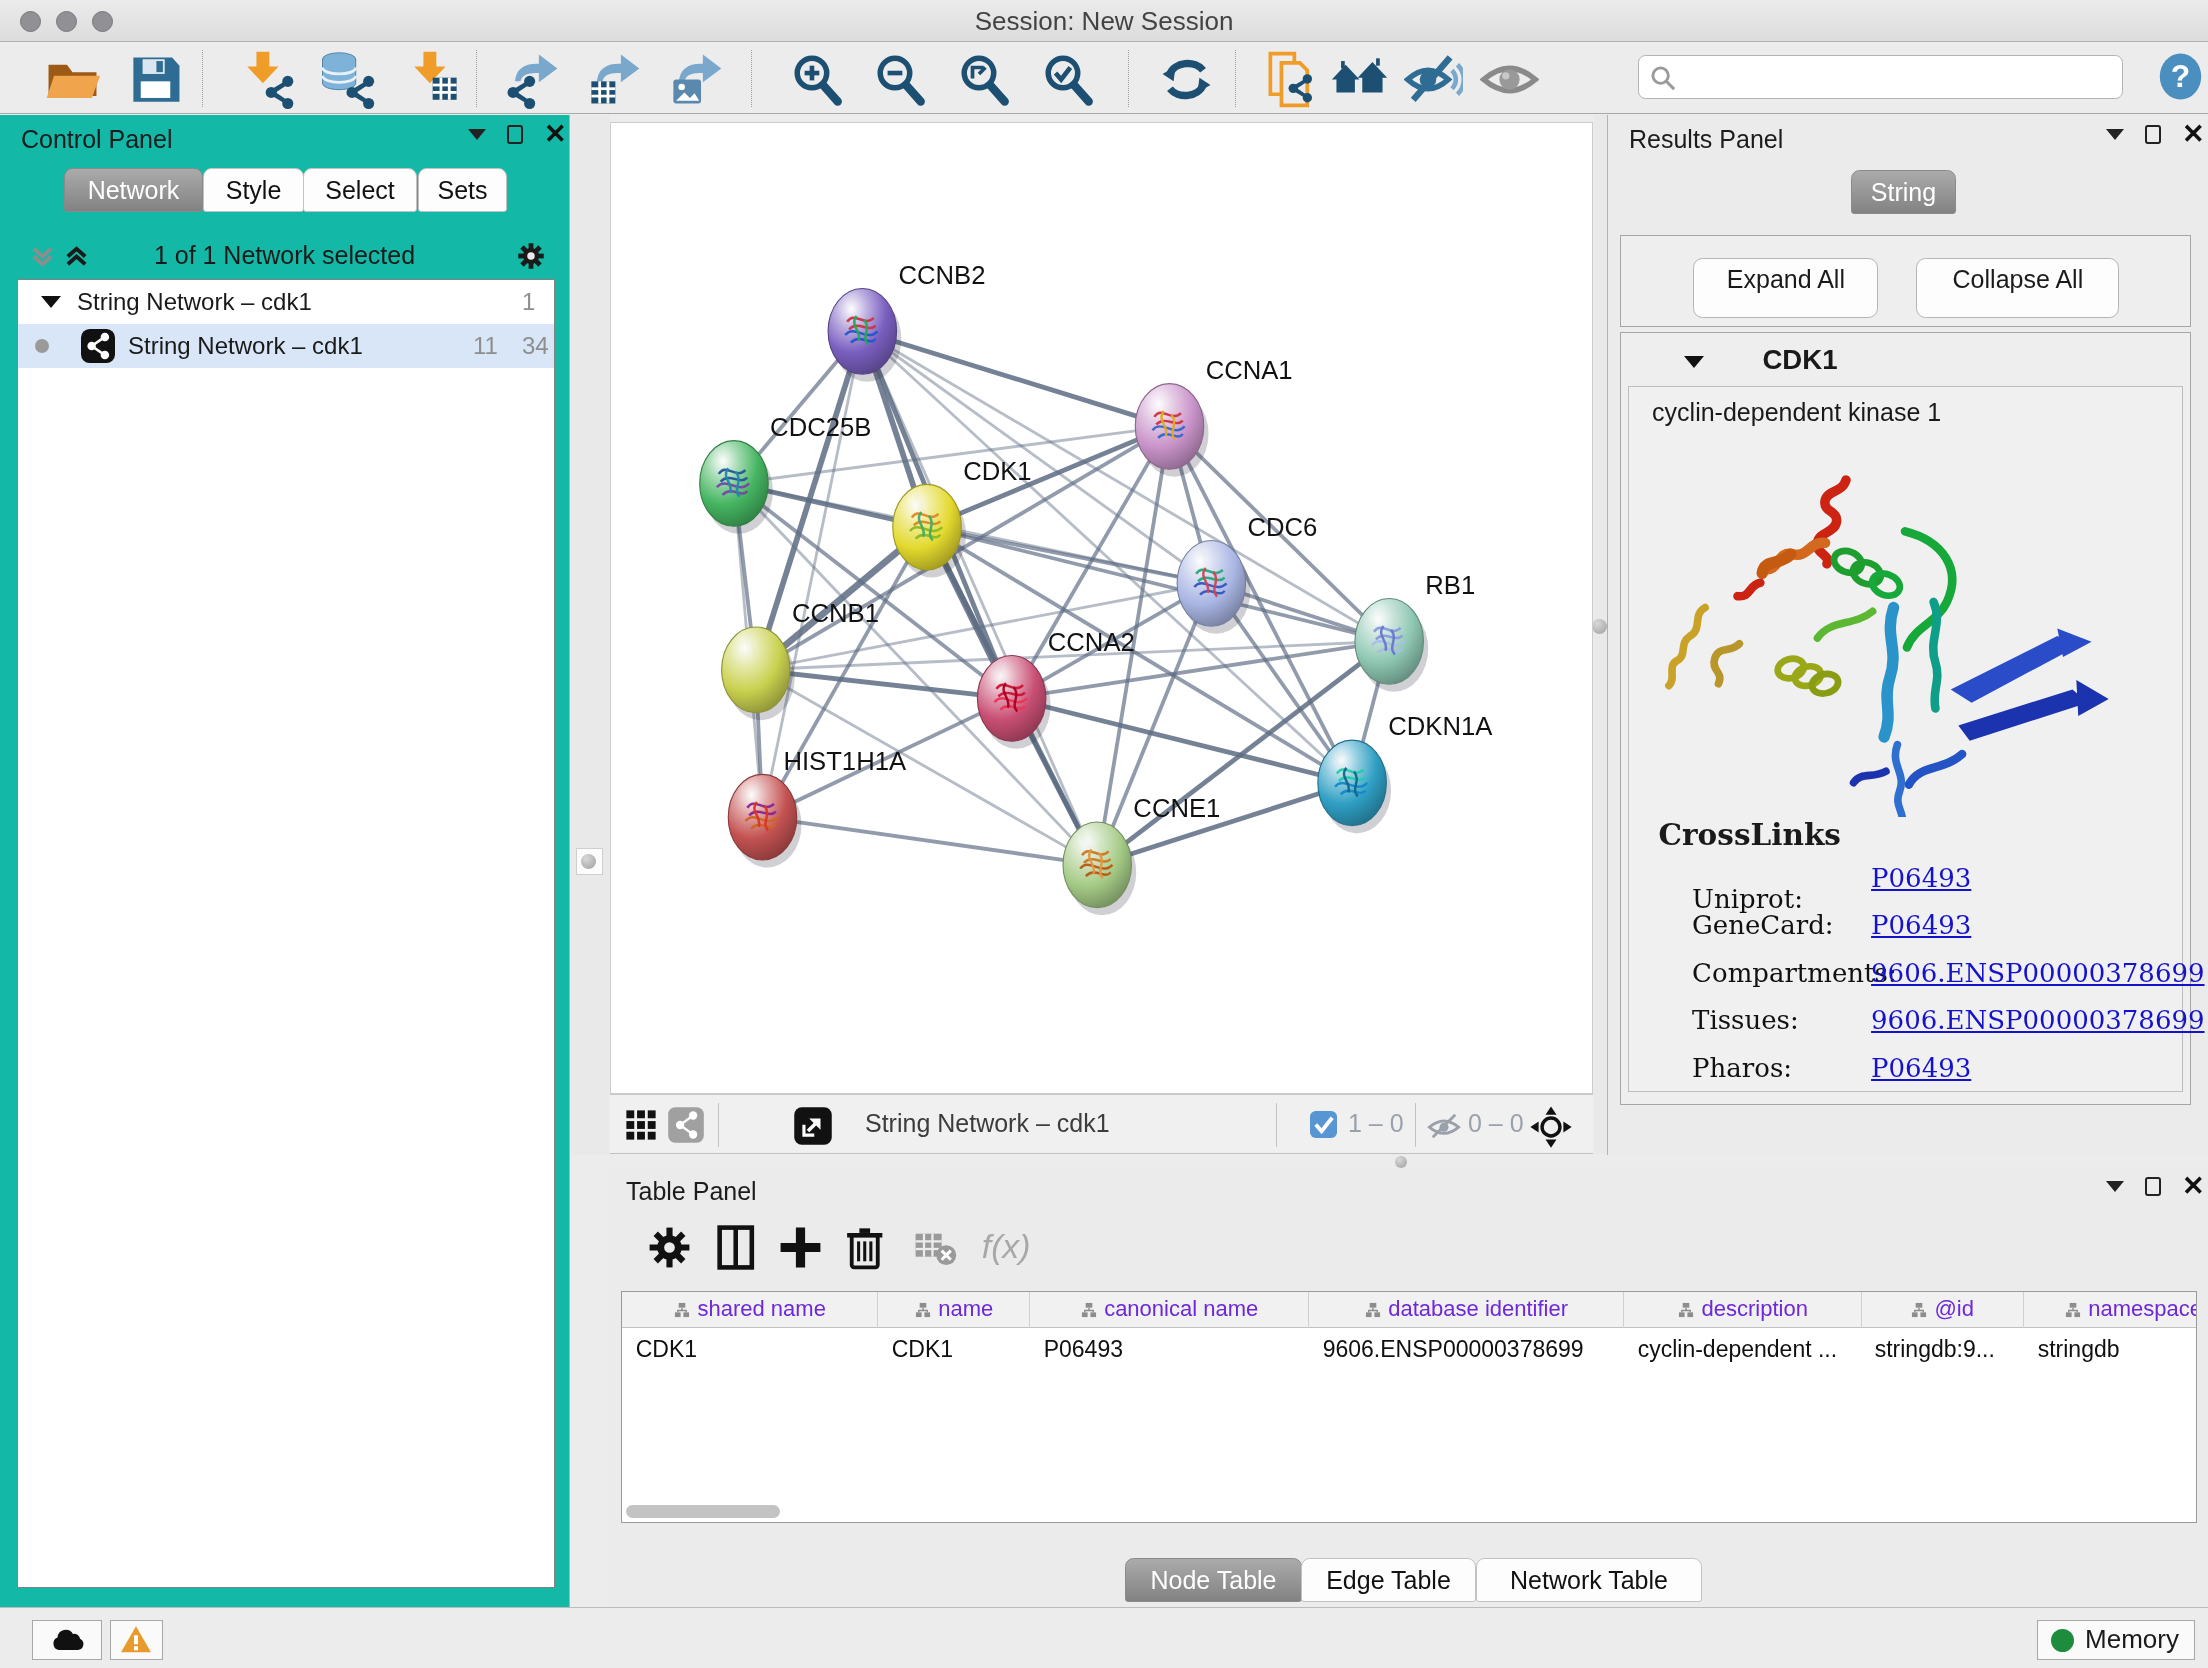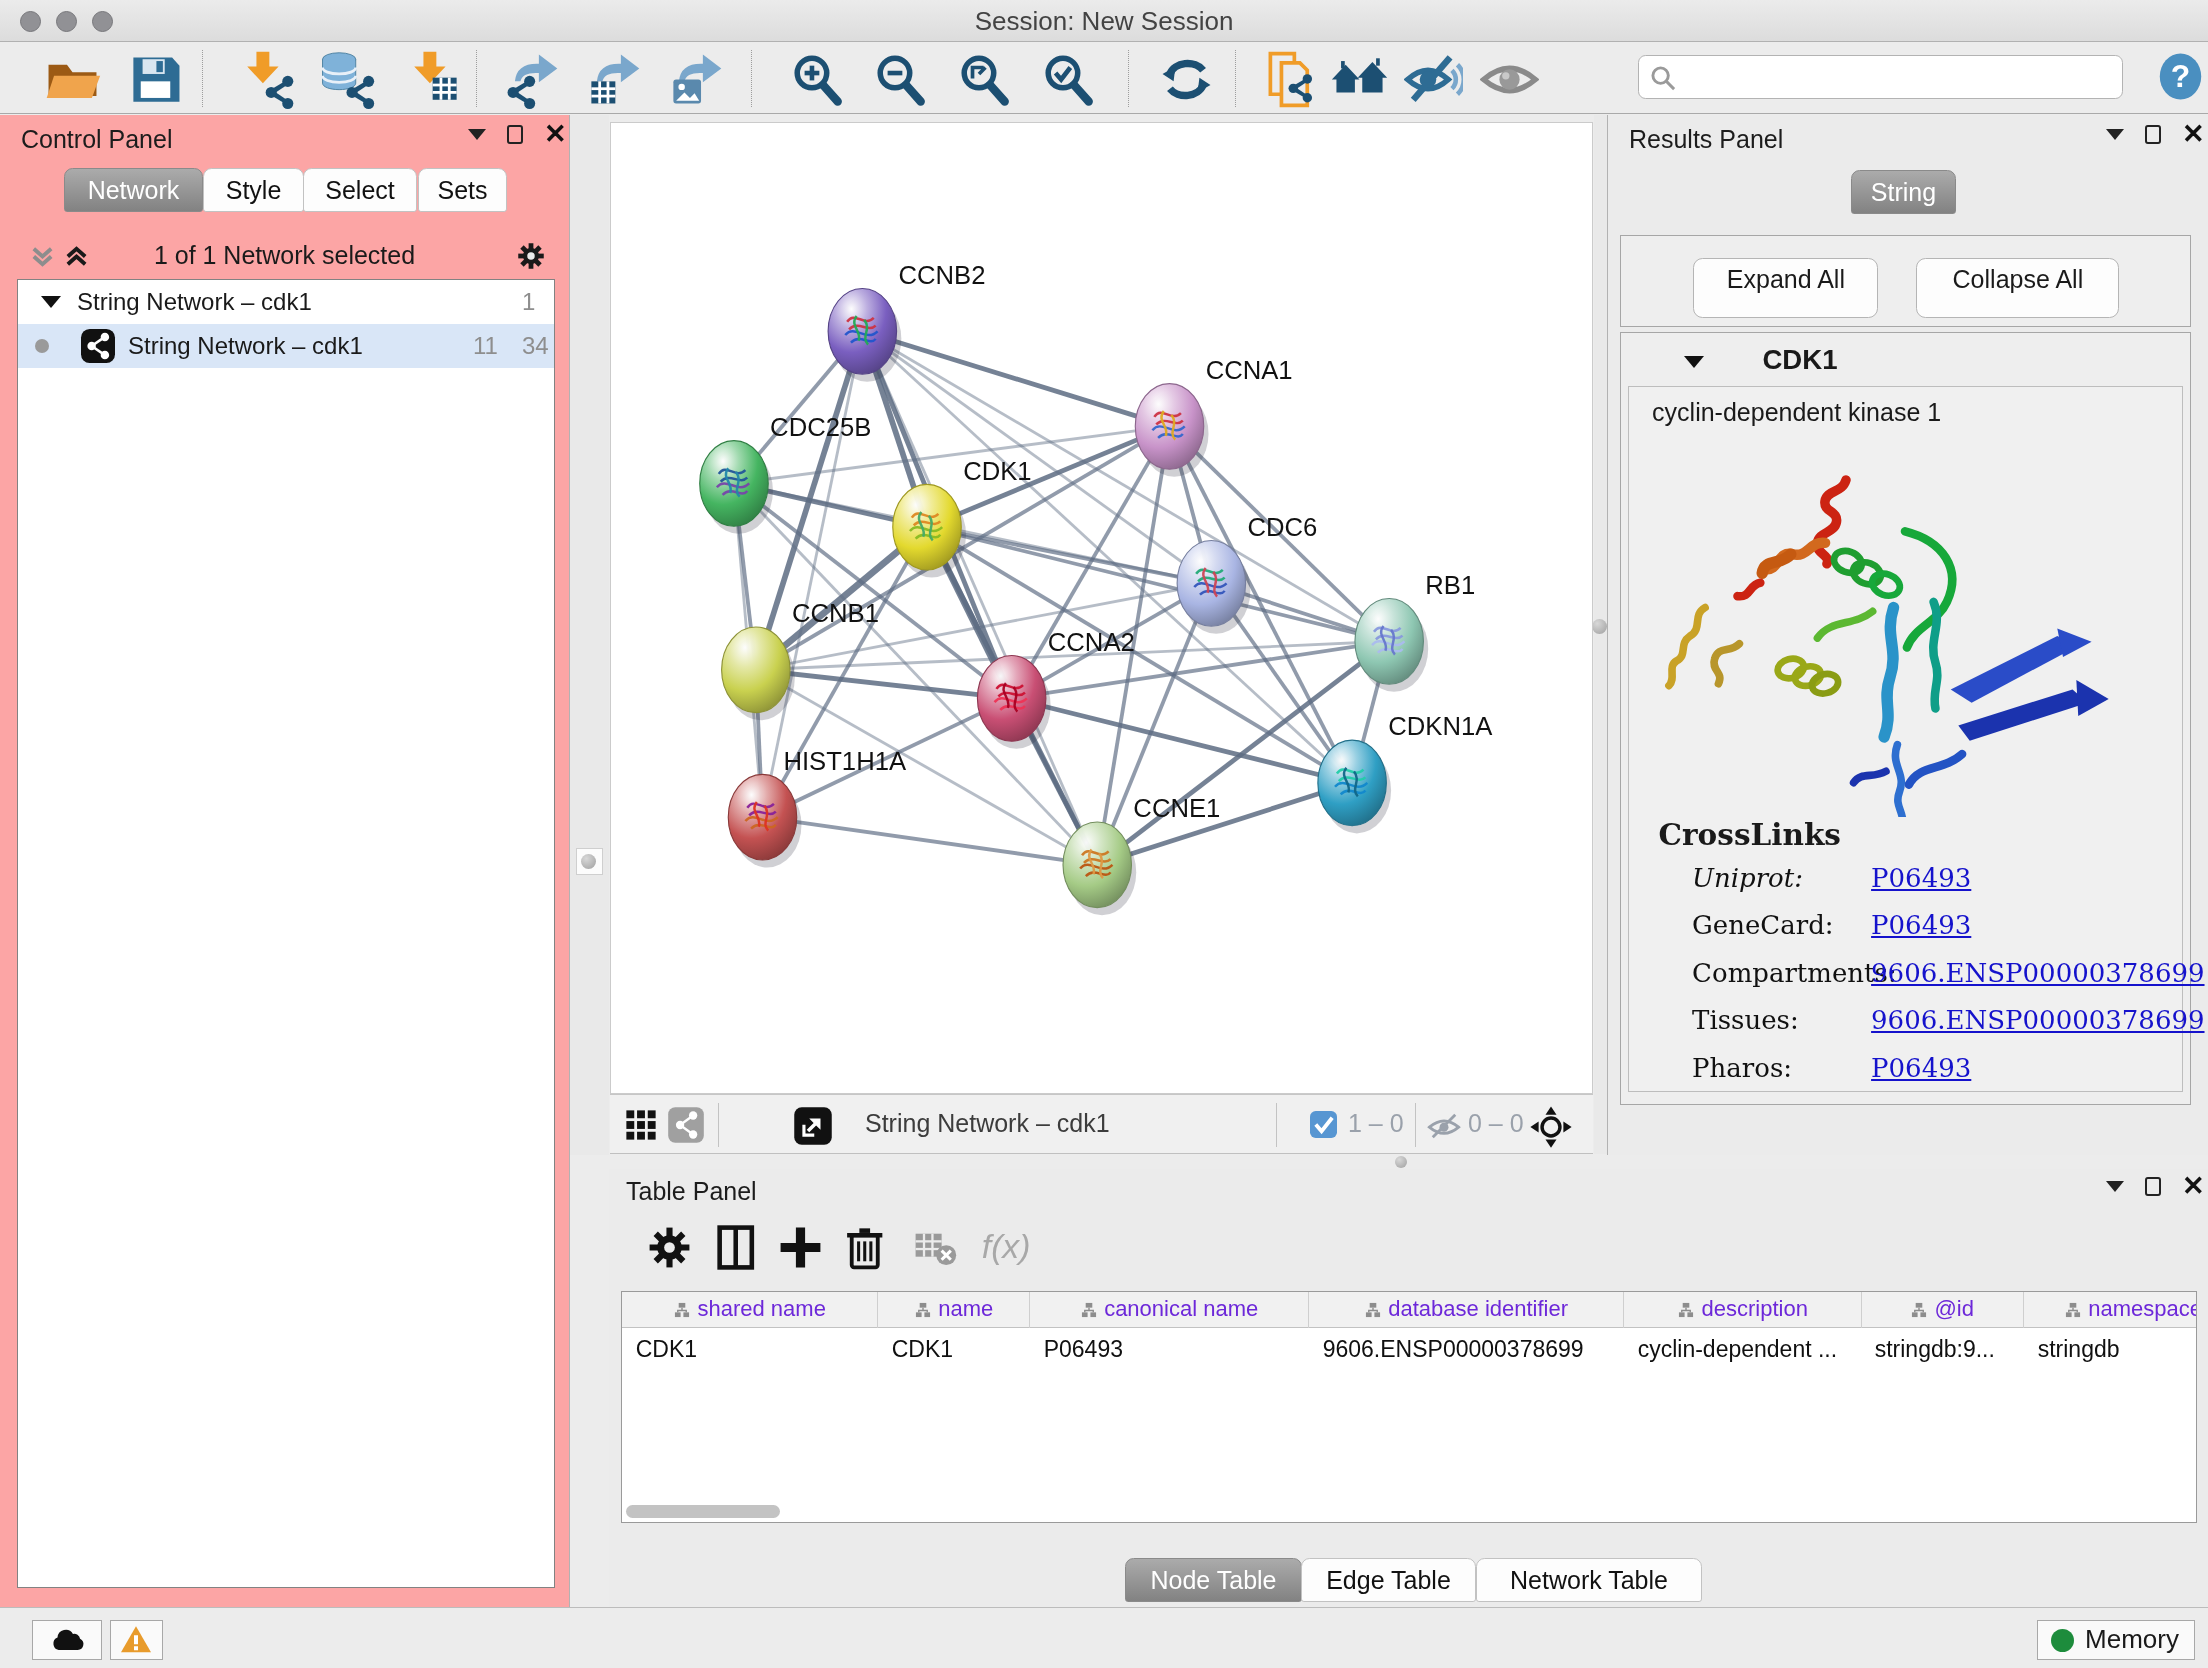--- a/index.html
+++ b/index.html
@@ -29,21 +29,21 @@
   .panel-title{font-size:25px;color:#1c1c1c;}
   .phicons{position:absolute;top:9.5px;display:flex;gap:21px;align-items:center;}
   .caret-d{width:0;height:0;border-left:9.5px solid transparent;border-right:9.5px solid transparent;
     border-top:11.4px solid #222;}
   .floatbox{width:16px;height:19px;border:2.9px solid #222;border-radius:2.9px;}
   .closex{font-size:27px;font-weight:bold;color:#111;line-height:19px;}
   .tab{position:absolute;height:44px;line-height:42px;text-align:center;font-size:25px;
     background:#fdfdfd;border:1px solid #c2c2c2;border-radius:8.6px 8.6px 2.9px 2.9px;color:#111;cursor:pointer;}
   .tab.sel{background:linear-gradient(#ababab,#828282);color:#fff;border-color:#8a8a8a;}
   
-  .control-panel{position:absolute;left:0;top:115px;width:570px;height:1492px;background:#fca5a5;
+  .control-panel{position:absolute;left:0;top:115px;width:570px;height:1492px;background:#14b8a6;
     border-right:1px solid #b2b2b2;}
   .cp-status{position:absolute;left:0;top:120px;width:100%;height:42px;}
   .treebox{position:absolute;left:17px;top:164px;width:538px;height:1309px;background:#fff;
     border:1.9px solid #828282;}
   .trow{position:absolute;left:0;width:100%;height:44px;font-size:24px;line-height:44px;}
   .tcount{position:absolute;color:#8e8e8e;font-size:24px;}
   .sharebadge{position:absolute;width:34px;height:34px;background:#111;border-radius:8.6px;top:4.8px;}
   
   .netcanvas{position:absolute;left:610px;top:122px;width:983px;height:972px;background:#fff;
     border:1px solid #cbcbcb;}
@@ -655,21 +655,21 @@
             <path d="M262,320 c-8,22 10,30 2,50 c-6,16 8,22 2,38" stroke="#2e6fd0" stroke-width="8"></path>
             <path d="M250,348 c-14,8 -26,0 -34,12" stroke="#1b33ae" stroke-width="8"></path>
           </g>
           <path d="M318,262 L430,206 L452,216 L340,276 z" fill="#2a4cc8"></path>
           <path d="M430,198 L466,212 L436,228 z" fill="#2a4cc8"></path>
           <path d="M326,300 L446,262 L462,276 L338,316 z" fill="#1b33ae"></path>
           <path d="M450,252 L484,272 L452,290 z" fill="#1b33ae"></path>
         </svg>
         <div class="serif" style="position:absolute;left:29.5px;top:430px;font-size:29.5px;font-weight:bold">CrossLinks</div>
         <div id="crosslinks">
-            <div class="xl-label serif" style="top: 476px; font-style: italic;">Uniprot:</div>
+            <div class="xl-label serif" style="top: 497px;">Uniprot:</div>
             <div class="xl-value serif" style="top: 476px;">P06493</div>
             <div class="xl-label serif" style="top: 523px;">GeneCard:</div>
             <div class="xl-value serif" style="top: 523px;">P06493</div>
             <div class="xl-label serif" style="top: 571px;">Compartments:</div>
             <div class="xl-value serif" style="top: 571px;">9606.ENSP00000378699</div>
             <div class="xl-label serif" style="top: 618px;">Tissues:</div>
             <div class="xl-value serif" style="top: 618px;">9606.ENSP00000378699</div>
             <div class="xl-label serif" style="top: 666px;">Pharos:</div>
             <div class="xl-value serif" style="top: 666px;">P06493</div>
           </div>

